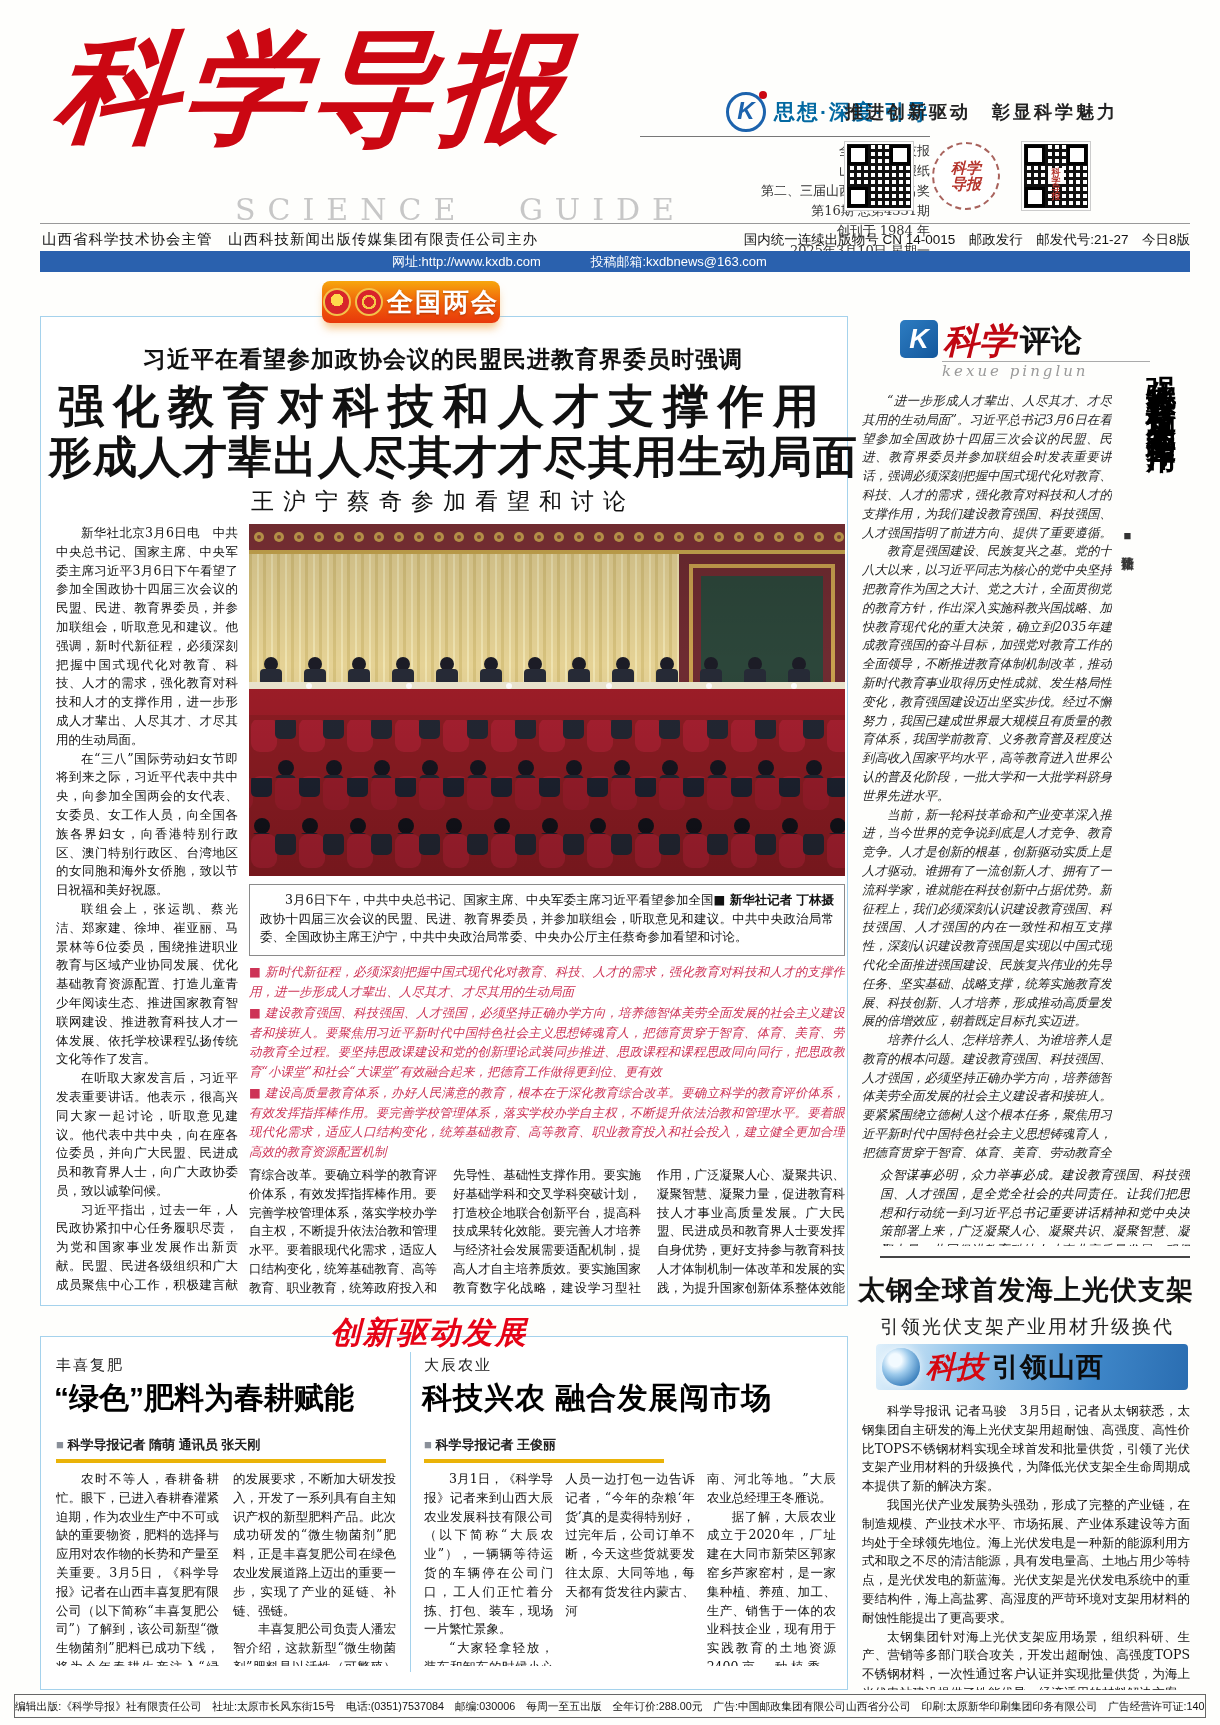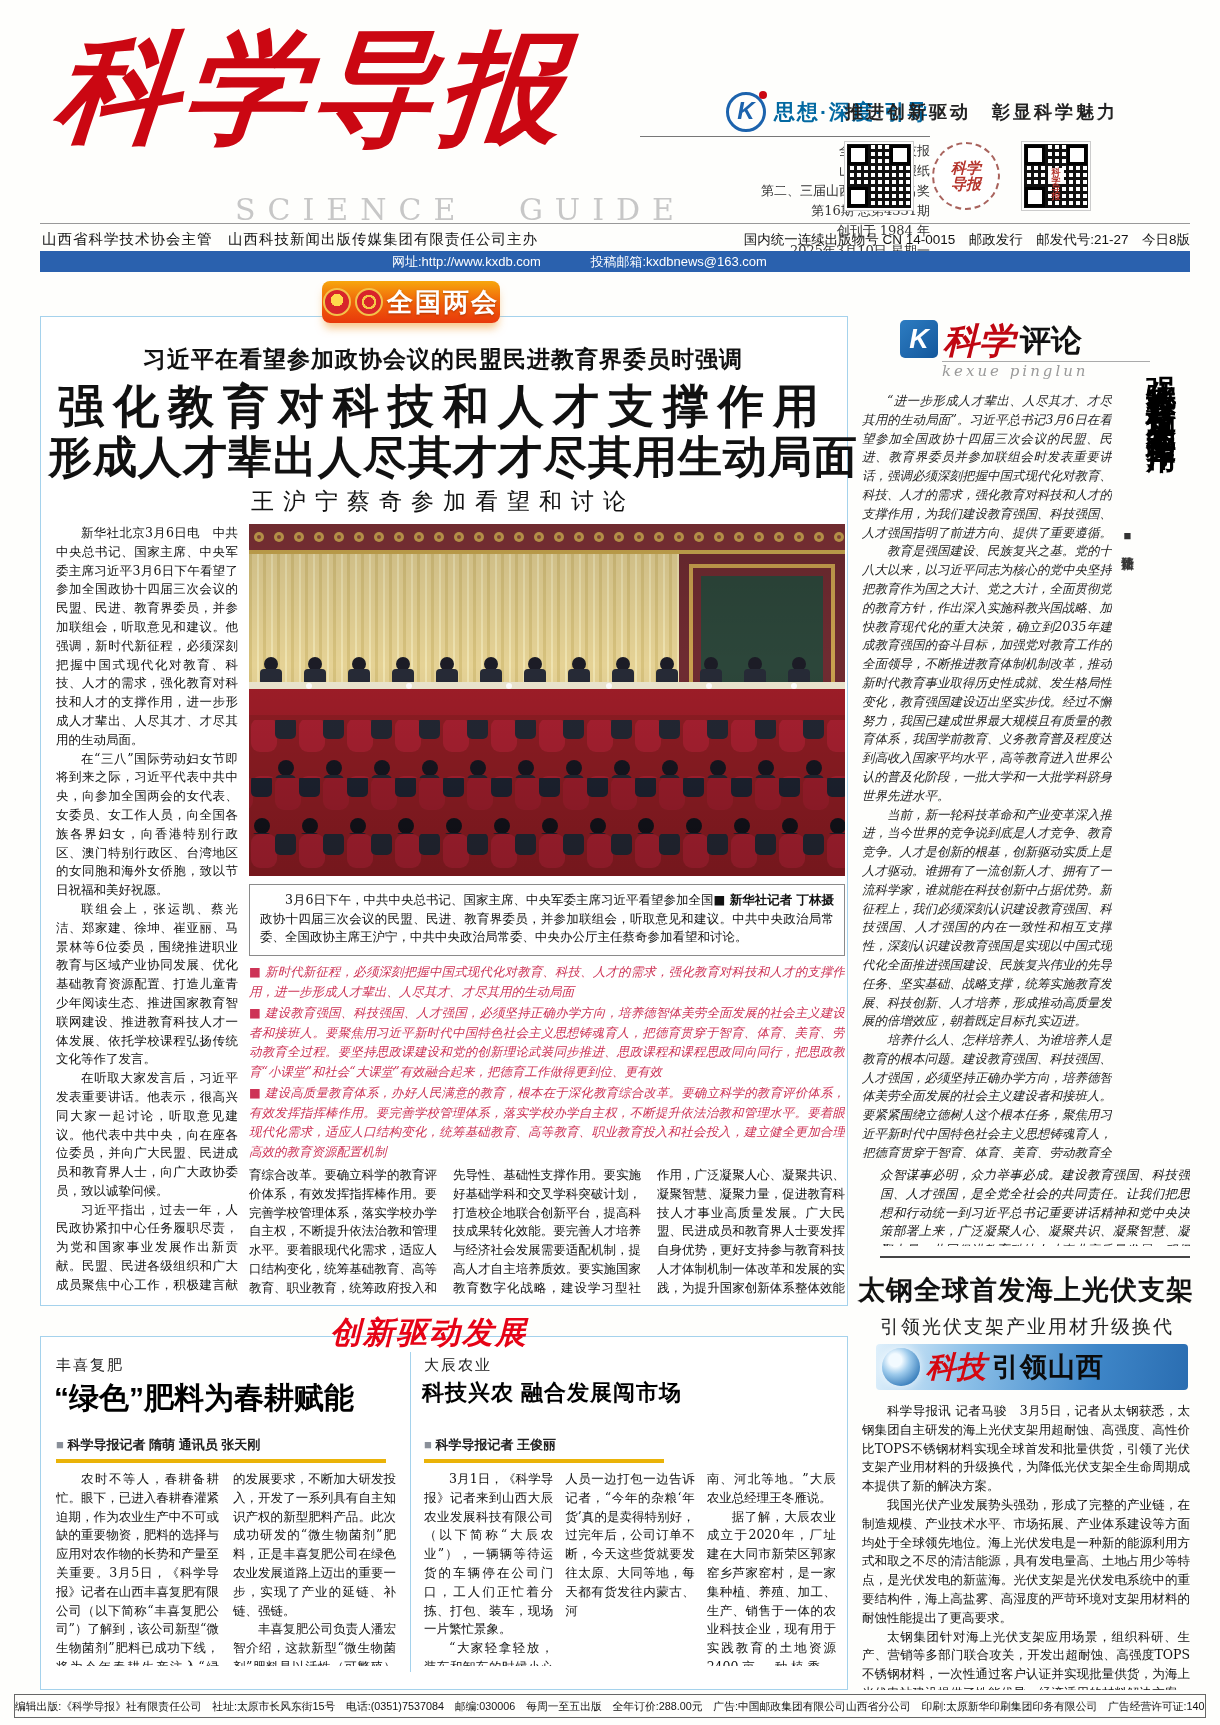--- a/index.html
+++ b/index.html
@@ -119,21 +119,21 @@
   .st-hl{font-weight:900;white-space:nowrap;color:#000;}
   .byline{font-size:13px;font-weight:bold;color:#222;border-bottom:4px solid #eab308;padding-bottom:5px;}
   .byline .sq{color:#8a9099;}
   .fz-kick{left:56px;top:1356px;}
   .fz-hl{left:54px;top:1378px;font-size:30px;letter-spacing:0px;}
   .fz-by{left:56px;top:1436px;width:330px;}
   .fz-body{left:56px;top:1470px;width:340px;height:196px;display:flex;gap:14px;}
   .fz-body .flow{flex:1;height:196px;}
   .vdiv{left:410px;top:1352px;width:0;height:320px;border-left:1px solid #a5d2ec;}
   .ag-kick{left:424px;top:1356px;text-align:right;}
-  .ag-hl{left:422px;top:1378px;font-size:22px;letter-spacing:1px;}
+  .ag-hl{left:422px;top:1378px;font-size:30px;letter-spacing:1px;}
   .ag-by{left:424px;top:1436px;width:240px;}
   .ag-body{left:424px;top:1470px;width:412px;height:196px;display:flex;gap:12px;}
   .ag-body .flow{flex:1;height:196px;}
   .flow{overflow:hidden;}
   .flow p.cont{text-indent:0;}
 
   
   .footer{left:14px;top:1694px;width:1192px;height:24px;border:1px solid #666;box-sizing:border-box;
       font-size:10.8px;line-height:22px;text-align:center;color:#111;letter-spacing:0px;white-space:nowrap;overflow:hidden;}
 </style>

